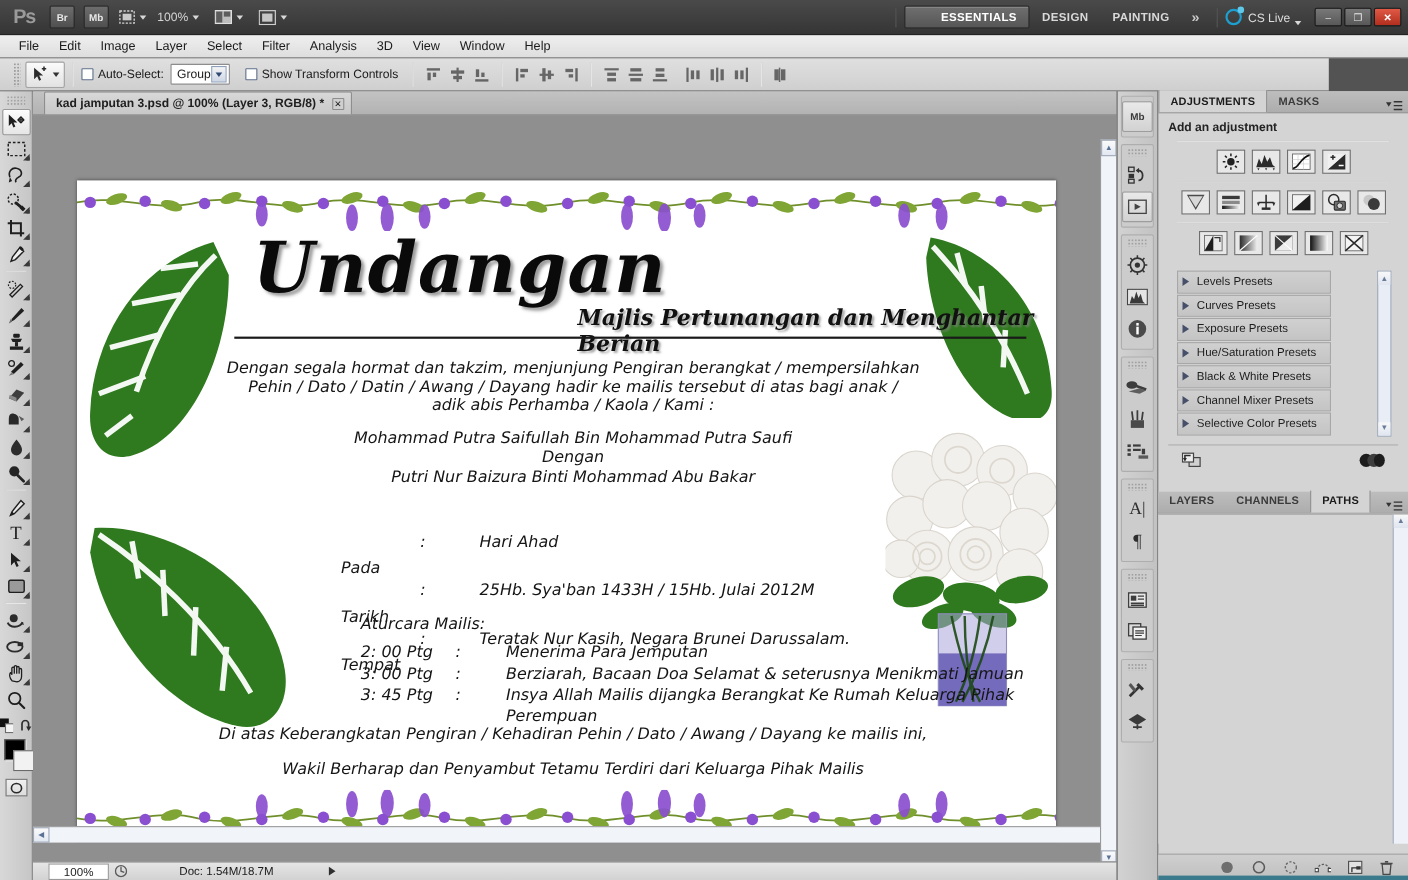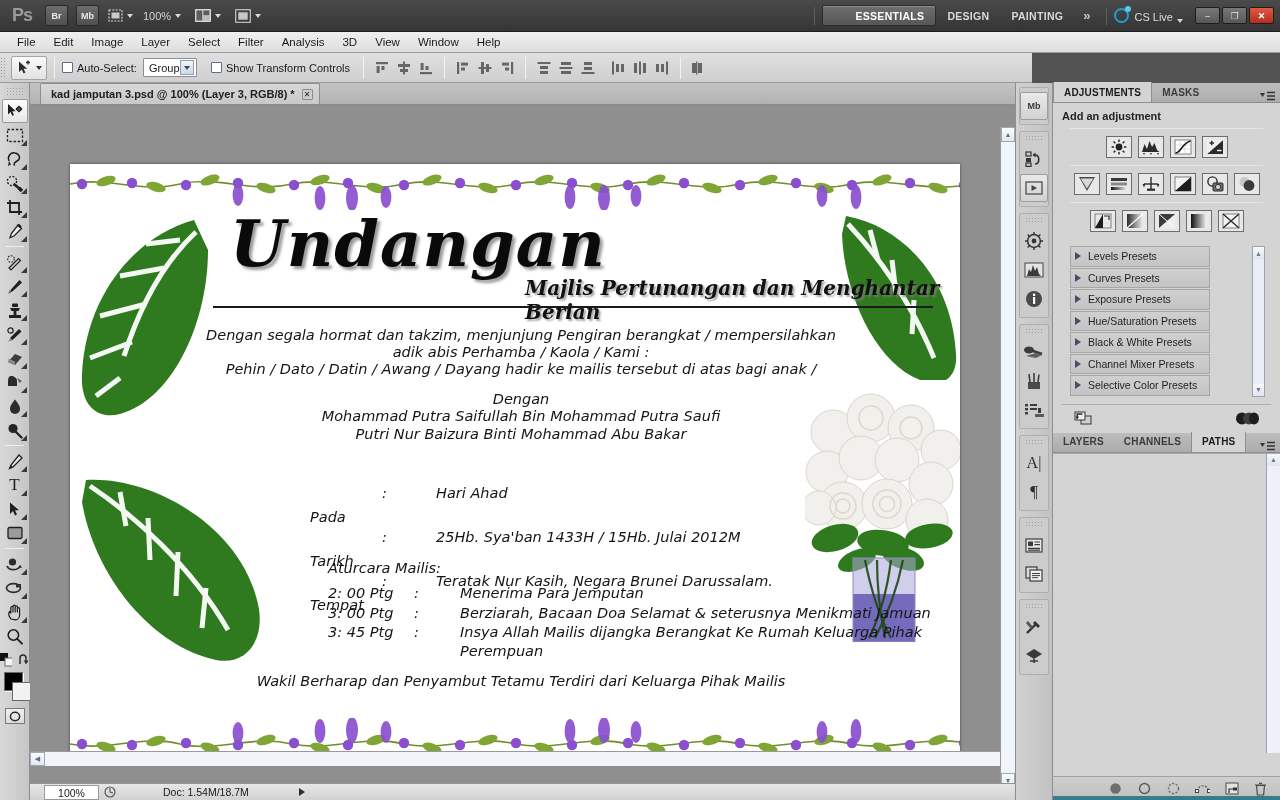--- a/index.html
+++ b/index.html
@@ -60,24 +60,24 @@
   .menubar{
     position:absolute; left:0; top:32px; width:1280px; height:21px;
     background:linear-gradient(#efefef,#dedede);
     border-bottom:1px solid #9d9d9d;
     display:flex; align-items:center; padding-left:8px;
   }
   .menu-item{ padding:0 9px; height:21px; line-height:21px; font-size:11.5px; color:#1b1b1b;text-align:center;}
 
   
   .optbar{
-    position:absolute; left:0; top:53px; width:1032px; height:30px;
+    position:absolute; left:0; top:53px; width:1208px; height:30px;
     background:linear-gradient(#e0e0e0,#cfcfcf);
     border-bottom:1px solid #9a9a9a;
-    display:flex; align-items:center; padding-left:0;
+    display:flex; align-items:center; padding-left:12px;
   }
   .grip{ width:7px; height:22px; margin-right:4px;
     background-image:radial-gradient(#9b9b9b 1px, transparent 1px);
     background-size:3px 3px;}
   .tool-chip{
     height:24px; display:flex; align-items:center; padding:0 4px;
     background:linear-gradient(#fbfbfb,#e2e2e2); border:1px solid #a4a4a4; border-radius:2px;
   }
   .osep{ width:1px;height:22px;background:#a8a8a8;border-right:1px solid #f2f2f2;margin:0 7px;}
   .ckbox{ width:11px;height:11px;border:1px solid #5f6f8a;background:#fff;
@@ -236,21 +236,21 @@
   .prow{height:20.5px;margin-bottom:1px;background:linear-gradient(#d0d0d0,#c4c4c4);
     border:1px solid #a7a7a7;display:flex;align-items:center;padding-left:4px;font-size:10.5px;color:#1e1e1e;}
   .ptri{width:0;height:0;border-top:4.5px solid transparent;border-bottom:4.5px solid transparent;
     border-left:6px solid #47506b;margin-right:7px;}
   .pscroll{width:13px;background:#e9eef6;border:1px solid #9aa3b3;margin-left:2px;
     display:flex;flex-direction:column;justify-content:space-between;}
   .psarr{height:12px;display:flex;align-items:center;justify-content:center;
     color:#6a7c9a;font-size:7px;background:linear-gradient(#f8f8f8,#dfe5f0);}
   .padj-foot{display:flex;align-items:center;justify-content:space-between;
     padding:6px 12px 5px;border-top:1px solid #aeaeae;margin-top:7px;}
-  .lay-tabs{margin-top:0;}
+  .lay-tabs{margin-top:13px;}
   .paths-body{height:300px;background:#d4d4d4;border-top:1px solid #a9a9a9;position:relative;}
   .paths-scroll{position:absolute;right:0;top:0;width:14px;height:100%;
     background:#eef2f8;border-left:1px solid #9aa3b3;}
   .paths-foot{position:absolute;left:0;bottom:0;width:227px;height:24px;
     background:linear-gradient(#cfcfcf,#bfbfbf);border-top:1px solid #a0a0a0;
     display:flex;align-items:center;justify-content:flex-end;padding-right:12px;gap:14px;}
   .pf-ico{width:15px;height:15px;display:flex;align-items:center;justify-content:center;}
   .bottom-strip{position:absolute;left:1053px;bottom:0;width:227px;height:4px;background:#3a7a8c;}
 </style>
 </head>
@@ -783,25 +783,25 @@
               <path d="M72 180 C72 212, 76 238, 80 258"></path>
             <path d="M86 180 C82 212, 74 238, 64 258"></path>
               <path d="M98 180 C92 210, 82 236, 70 258"></path>
           </g>
           <rect x="48" y="178" width="62" height="84" fill="none" stroke="#8e8bbf" stroke-width="1"></rect>
         </svg>
 
         <div class="inv-body">
           <div class="gap"></div>
           <div class="ln">Dengan segala hormat dan takzim, menjunjung Pengiran berangkat / mempersilahkan</div>
+          <div class="ln">Pehin / Dato / Datin / Awang / Dayang hadir ke mailis tersebut di atas bagi anak /</div>
           <div class="ln">adik abis Perhamba / Kaola / Kami :</div>
-          <div class="ln">Pehin / Dato / Datin / Awang / Dayang hadir ke mailis tersebut di atas bagi anak /</div>
           <div class="gap"></div>
+          <div class="ln">Mohammad Putra Saifullah Bin Mohammad Putra Saufi</div>
           <div class="ln">Dengan</div>
-          <div class="ln">Mohammad Putra Saifullah Bin Mohammad Putra Saufi</div>
           <div class="ln">Putri Nur Baizura Binti Mohammad Abu Bakar</div>
         </div>
 
         <div class="detail-block">
           <div class="drow">
             <span class="d-k">Pada</span>
             <span class="d-c">:</span>
             <span class="d-v">Hari Ahad</span>
           </div>
           <div class="drow">
@@ -834,20 +834,21 @@
             <span class="d-v">Insya Allah Mailis dijangka Berangkat Ke Rumah Keluarga Pihak</span>
           </div>
           <div class="drow">
             <span class="s-t"></span>
               <span class="s-c"></span>
             <span class="d-v">Perempuan</span>
           </div>
         </div>
 
         <div class="closing">
+          <div class="ln">Di atas Keberangkatan Pengiran / Kehadiran Pehin / Dato / Awang / Dayang ke mailis ini,</div>
           <div class="gap"></div>
           <div class="ln">Wakil Berharap dan Penyambut Tetamu Terdiri dari Keluarga Pihak Mailis</div>
         </div>
 
         <div class="floral bot">
           <svg width="902" height="42" viewBox="0 0 902 42" preserveAspectRatio="none">
             <g stroke="#6f8f2a" stroke-width="1.6" fill="none">
               <path d="M0 26 C40 34, 70 16, 110 26 C150 35, 180 16, 222 26 C262 34, 292 16, 334 26 C374 34, 404 16, 446 26 C486 34, 516 16, 558 26 C598 34, 628 16, 670 26 C710 34, 740 16, 782 26 C822 34, 854 16, 902 26"></path>
             </g>
             <g fill="#7fa534">

